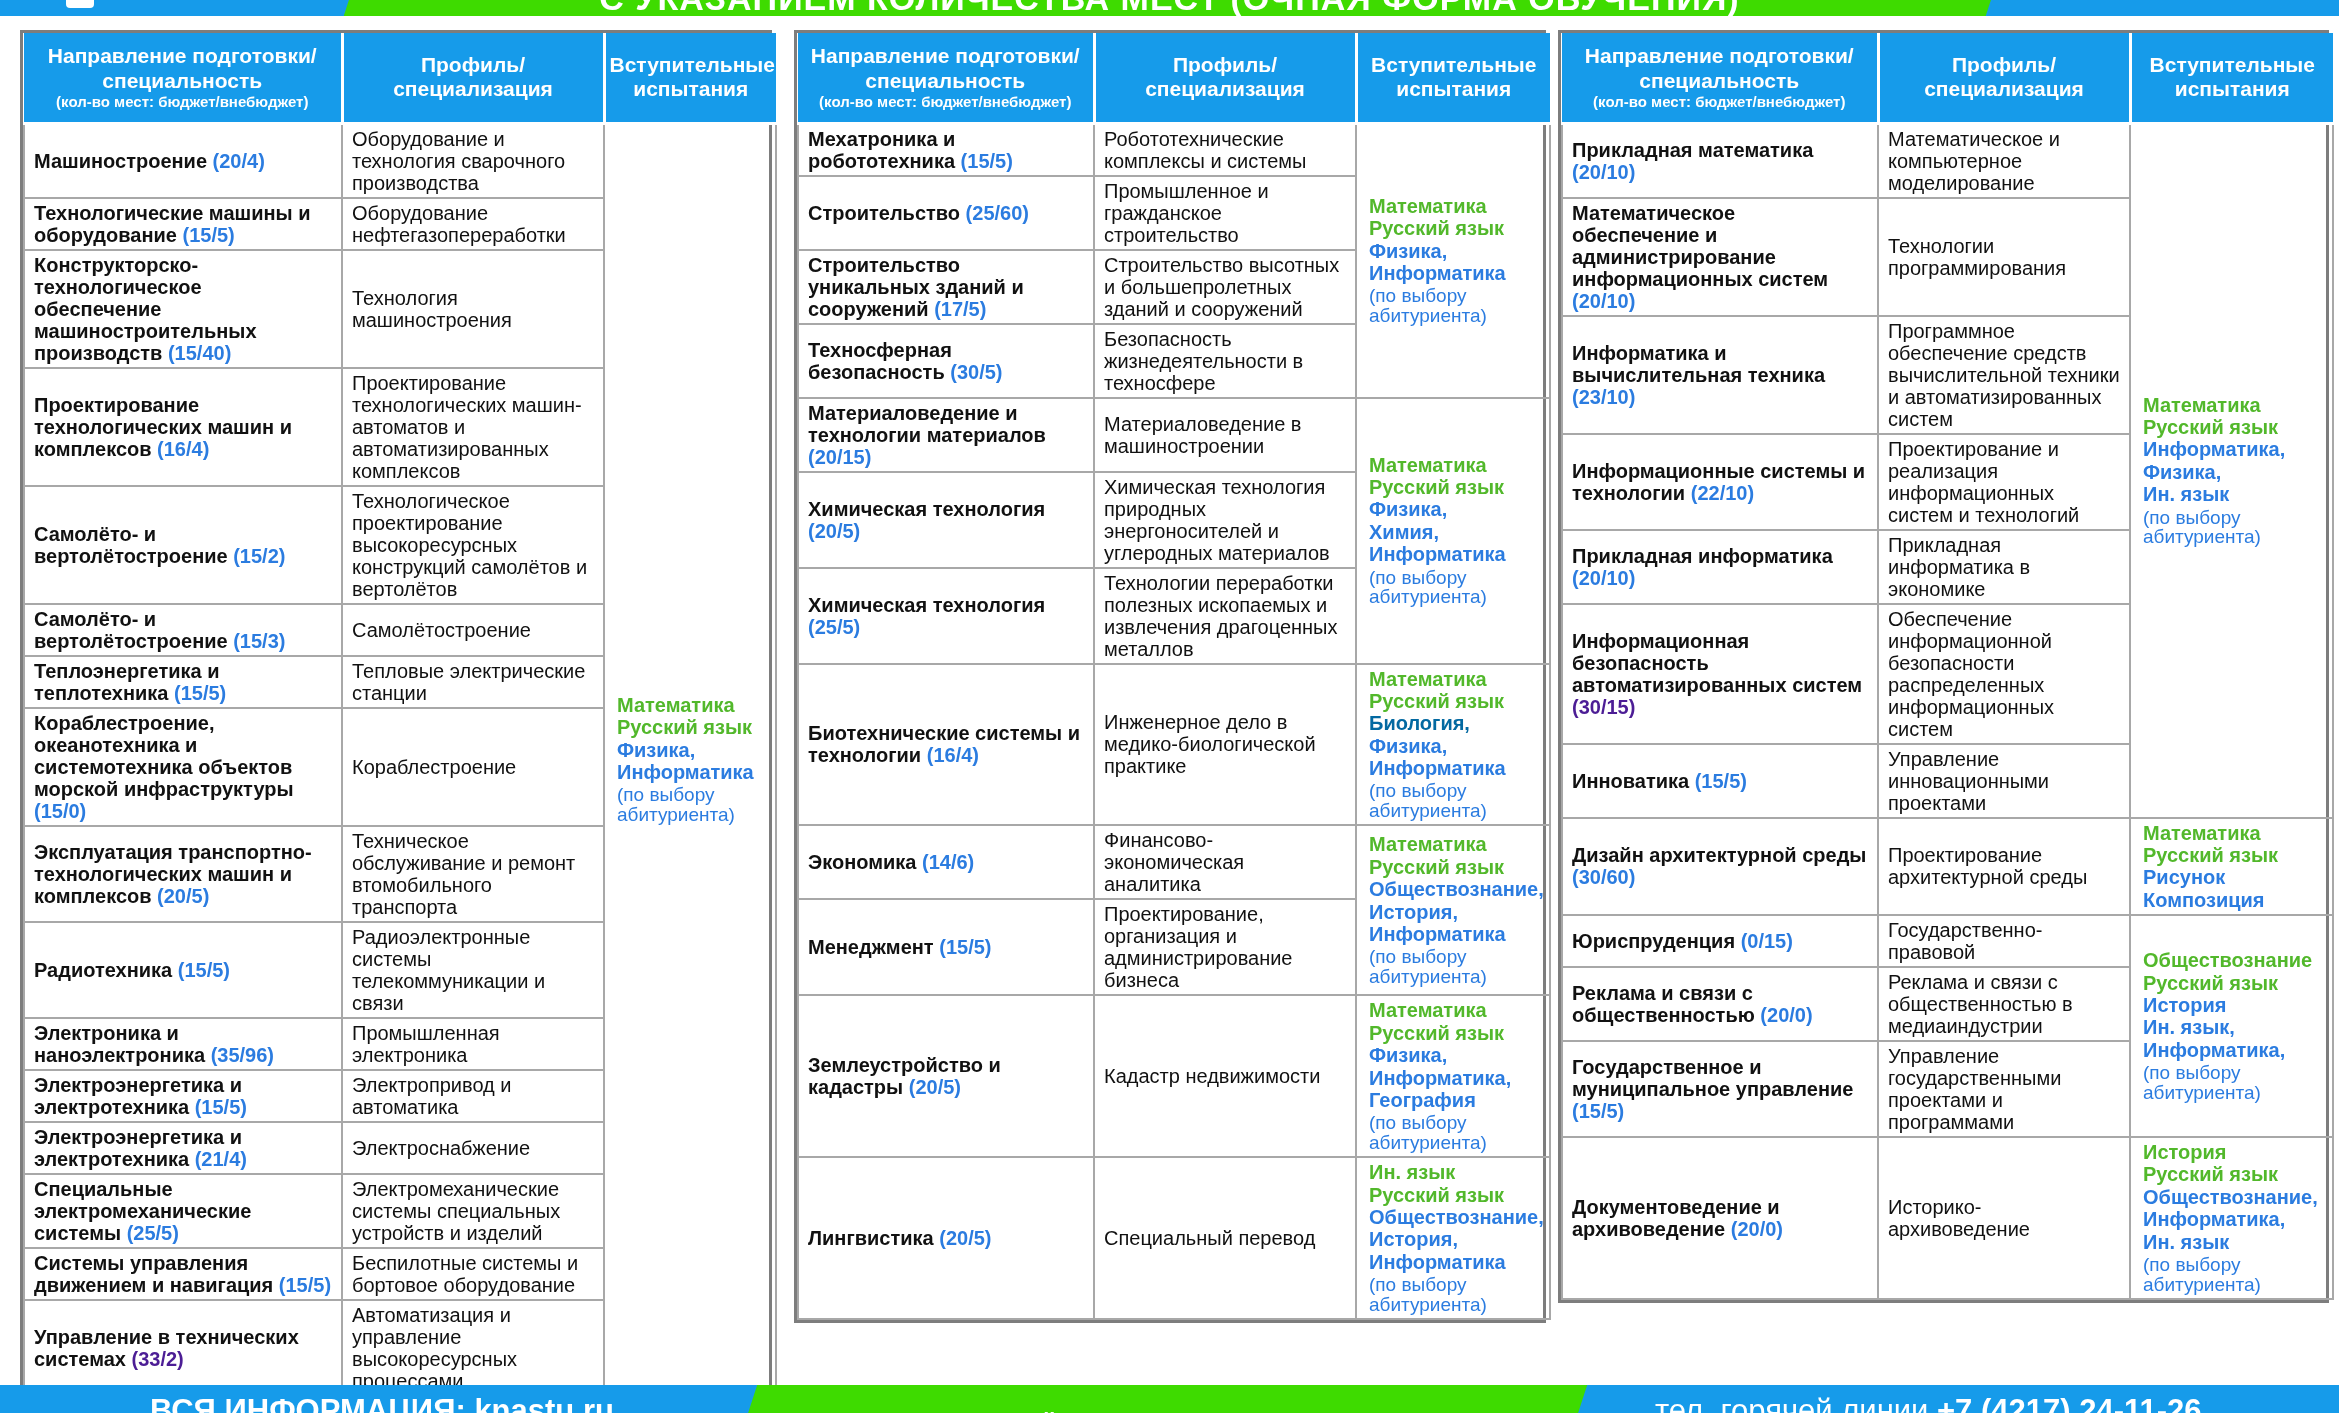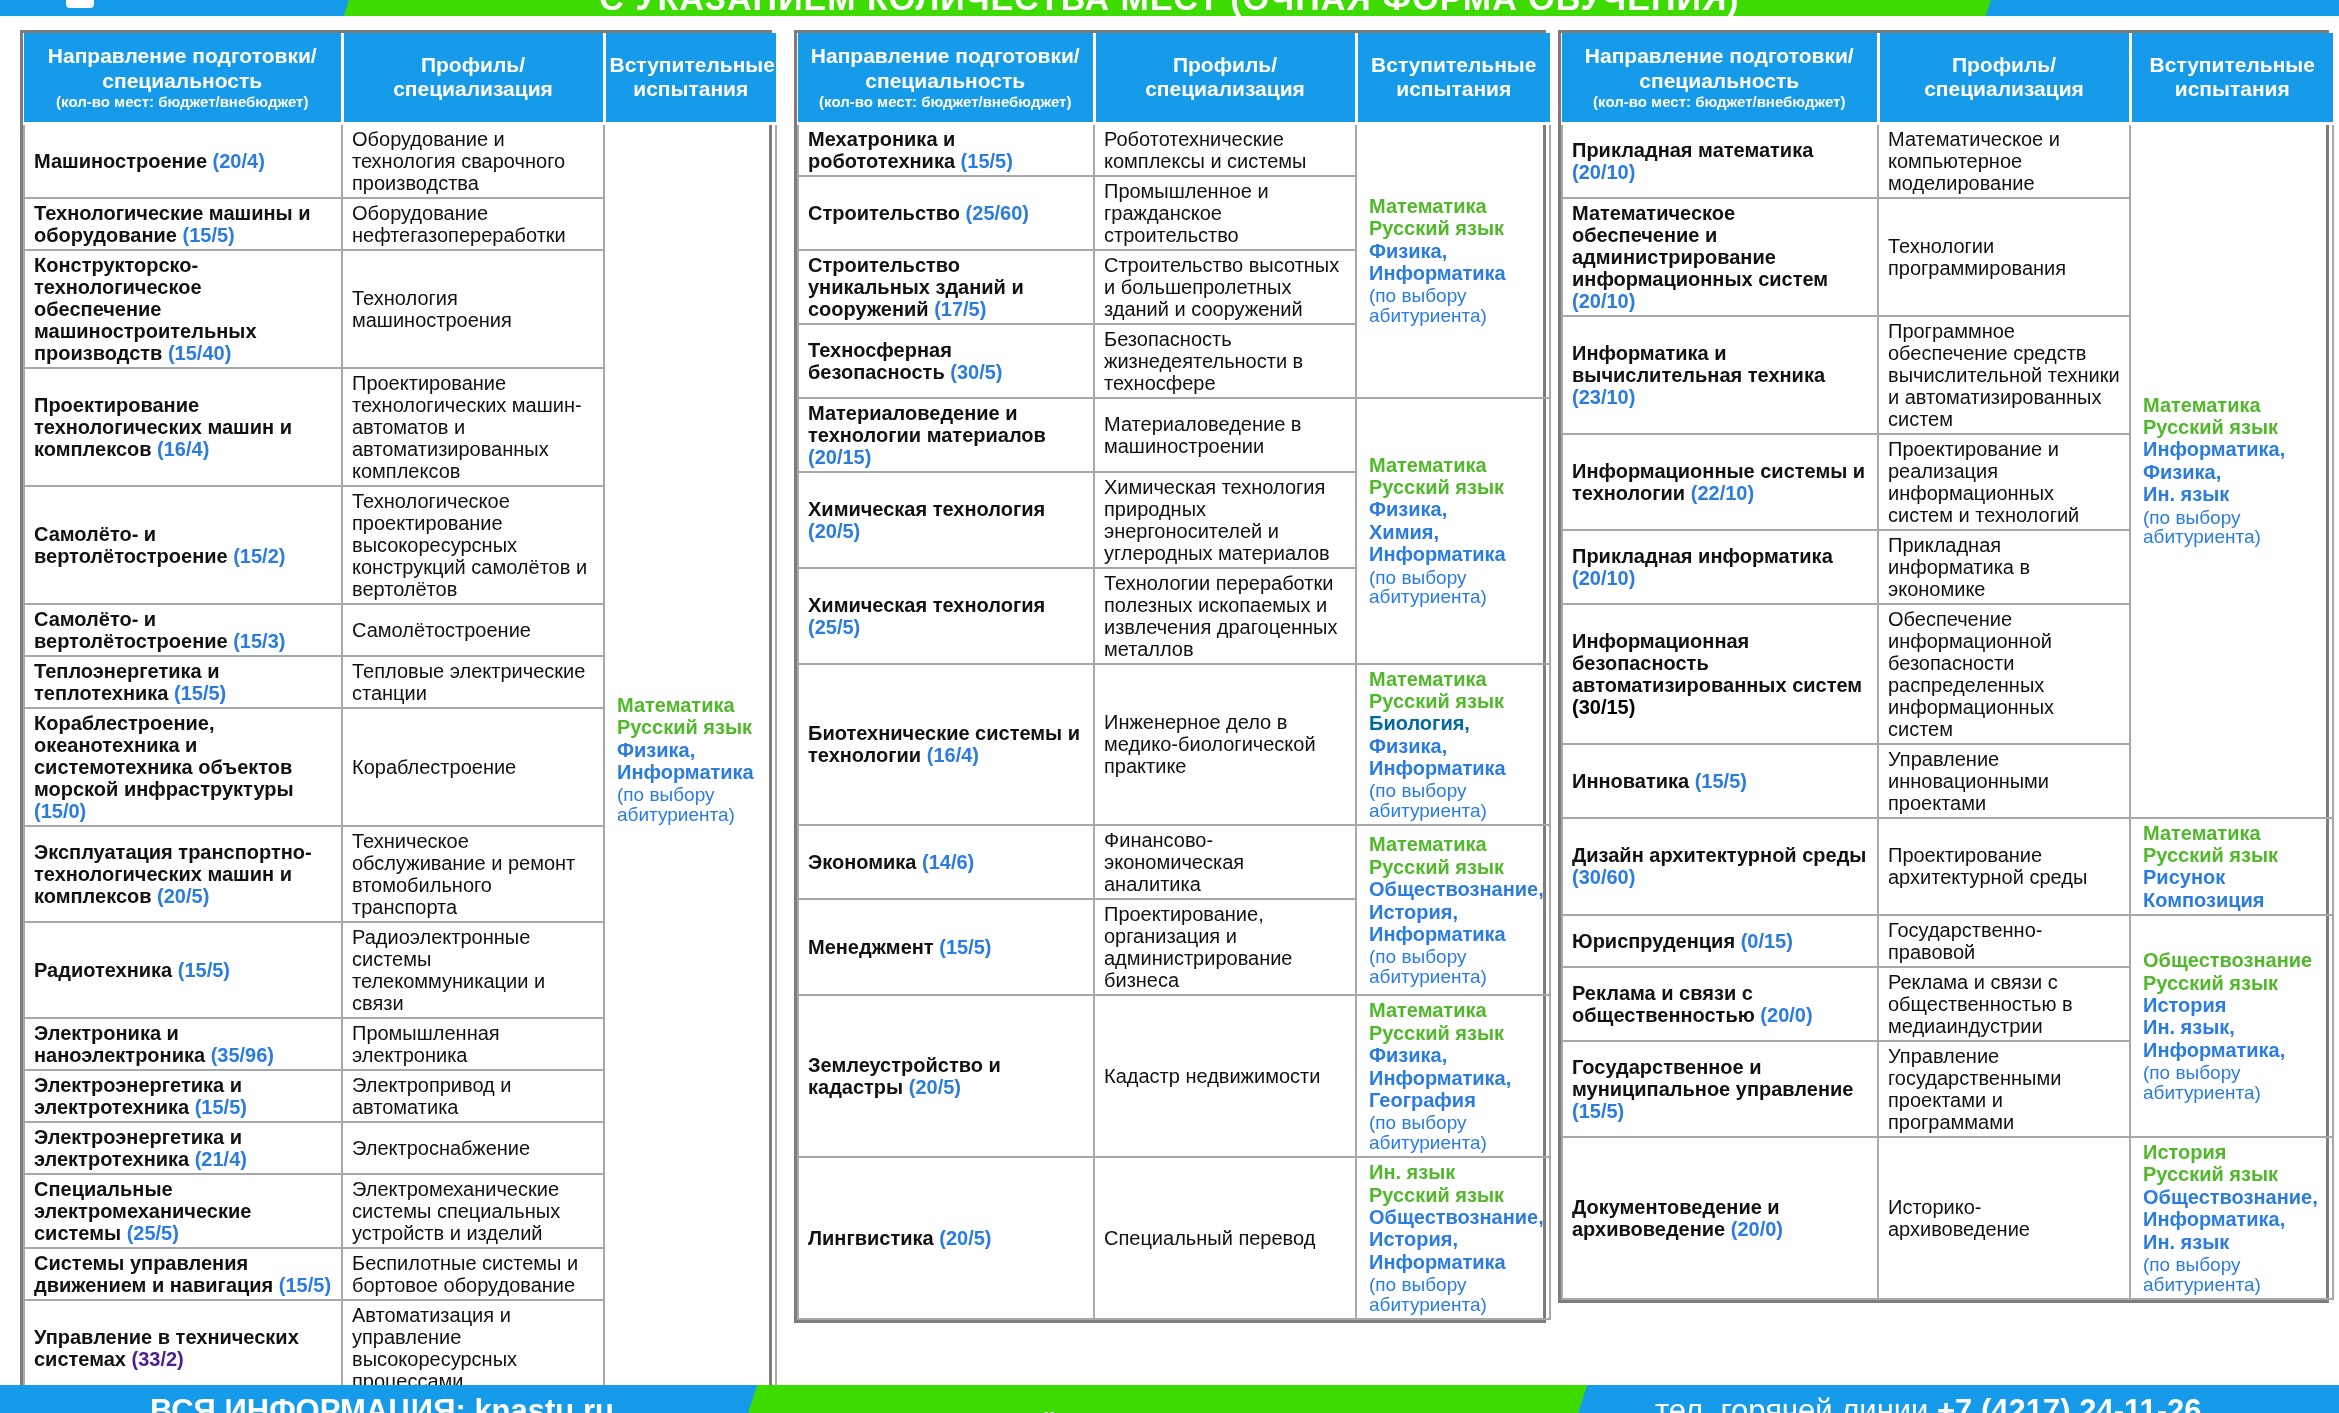--- a/index.html
+++ b/index.html
@@ -325,21 +325,21 @@
             </tr>
             <tr>
               <td class="cname"><span>Информационные системы и технологии </span><span class="pl" style="color: rgb(43, 124, 224);">(22/10)</span></td>
               <td class="cprof">Проектирование и реализация информационных систем и технологий</td>
             </tr>
             <tr>
               <td class="cname"><span>Прикладная информатика </span><span class="pl" style="color: rgb(43, 124, 224);">(20/10)</span></td>
               <td class="cprof">Прикладная информатика в экономике</td>
             </tr>
             <tr>
-              <td class="cname"><span>Информационная безопасность автоматизированных систем </span><span class="pl" style="color: #000000;">(30/15)</span></td>
+              <td class="cname"><span>Информационная безопасность автоматизированных систем </span><span class="pl" style="color: #4c1d95;">(30/15)</span></td>
               <td class="cprof">Обеспечение информационной безопасности распределенных информационных систем</td>
             </tr>
             <tr>
               <td class="cname"><span>Инноватика </span><span class="pl" style="color: rgb(43, 124, 224);">(15/5)</span></td>
               <td class="cprof">Управление инновационными проектами</td>
             </tr>
             <tr>
               <td class="cname"><span>Дизайн архитектурной среды </span><span class="pl" style="color: rgb(43, 124, 224);">(30/60)</span></td>
               <td class="cprof">Проектирование архитектурной среды</td>
               <td class="cexam" rowspan="1">

